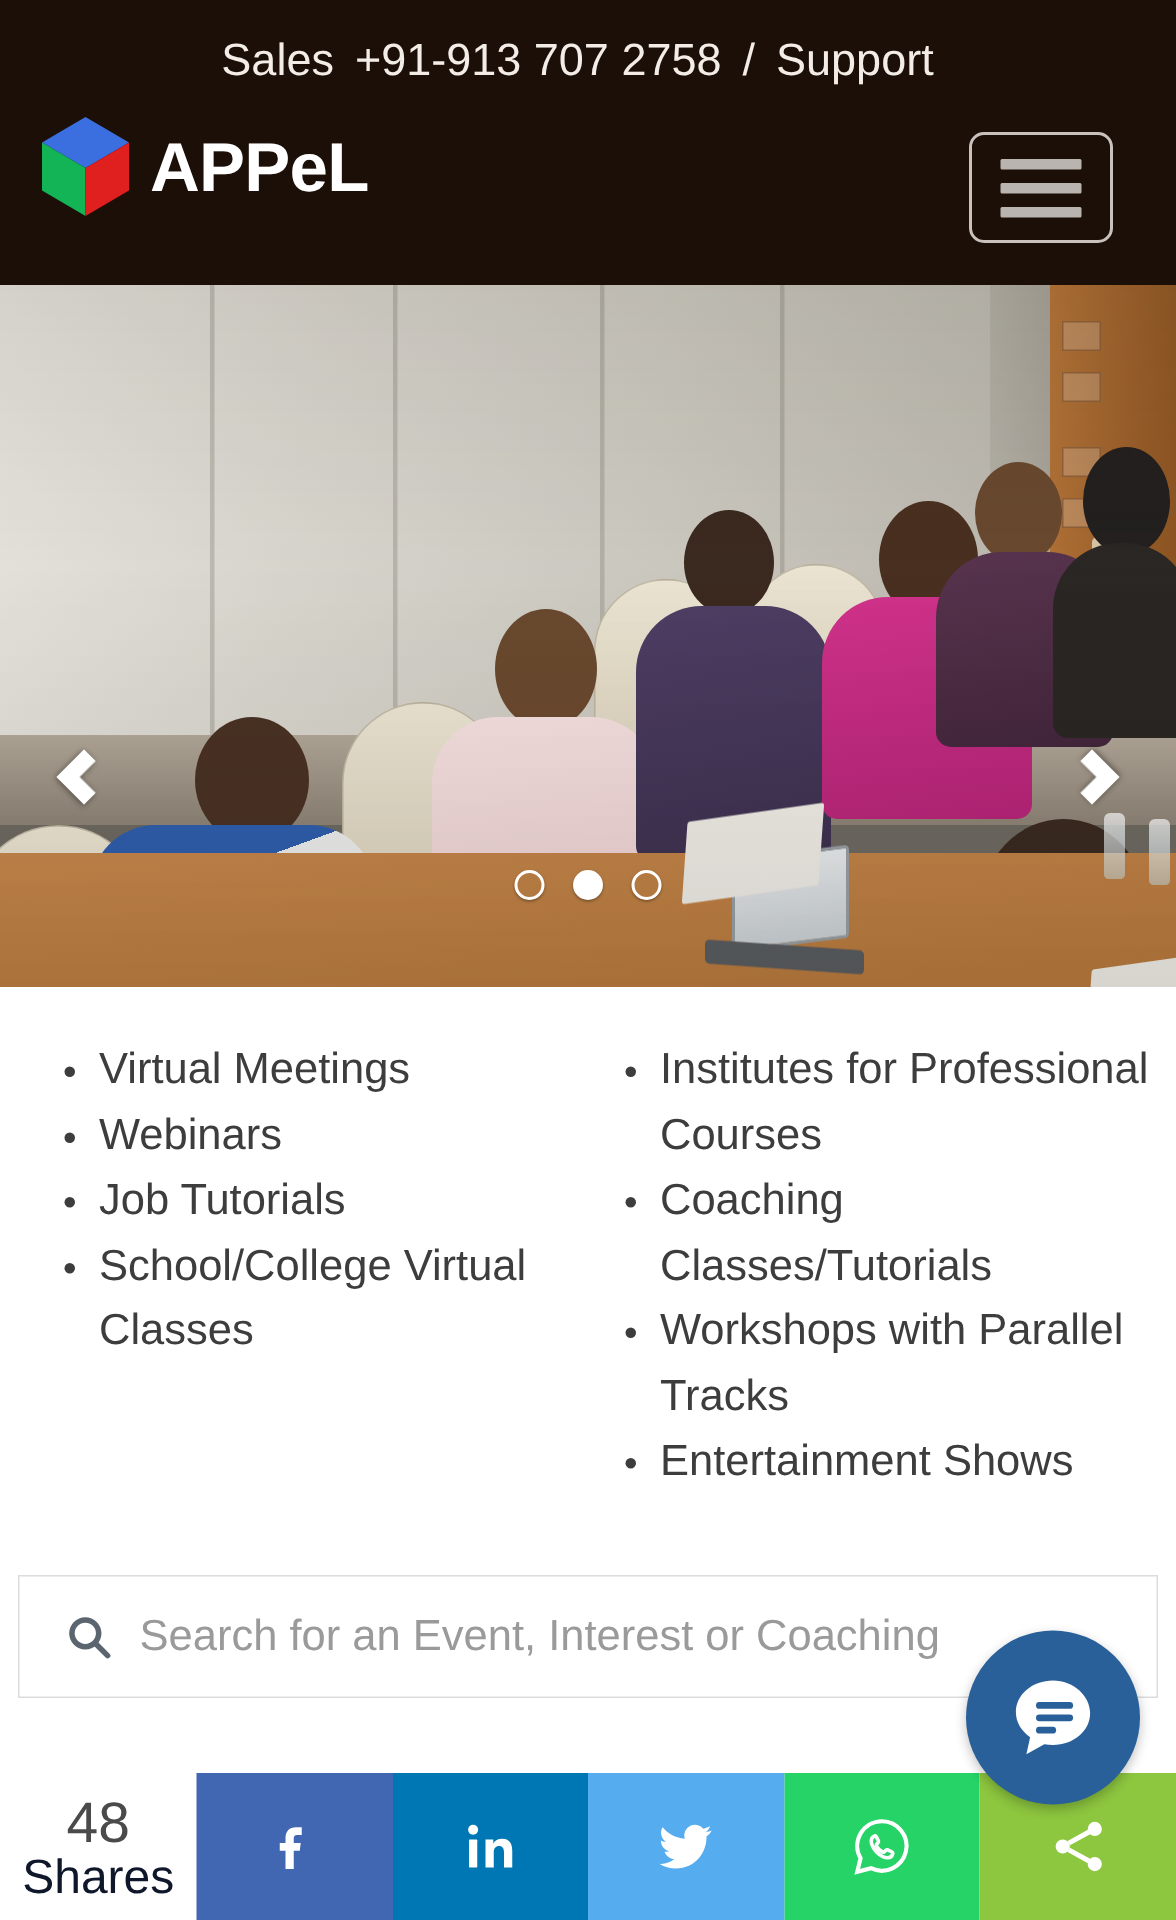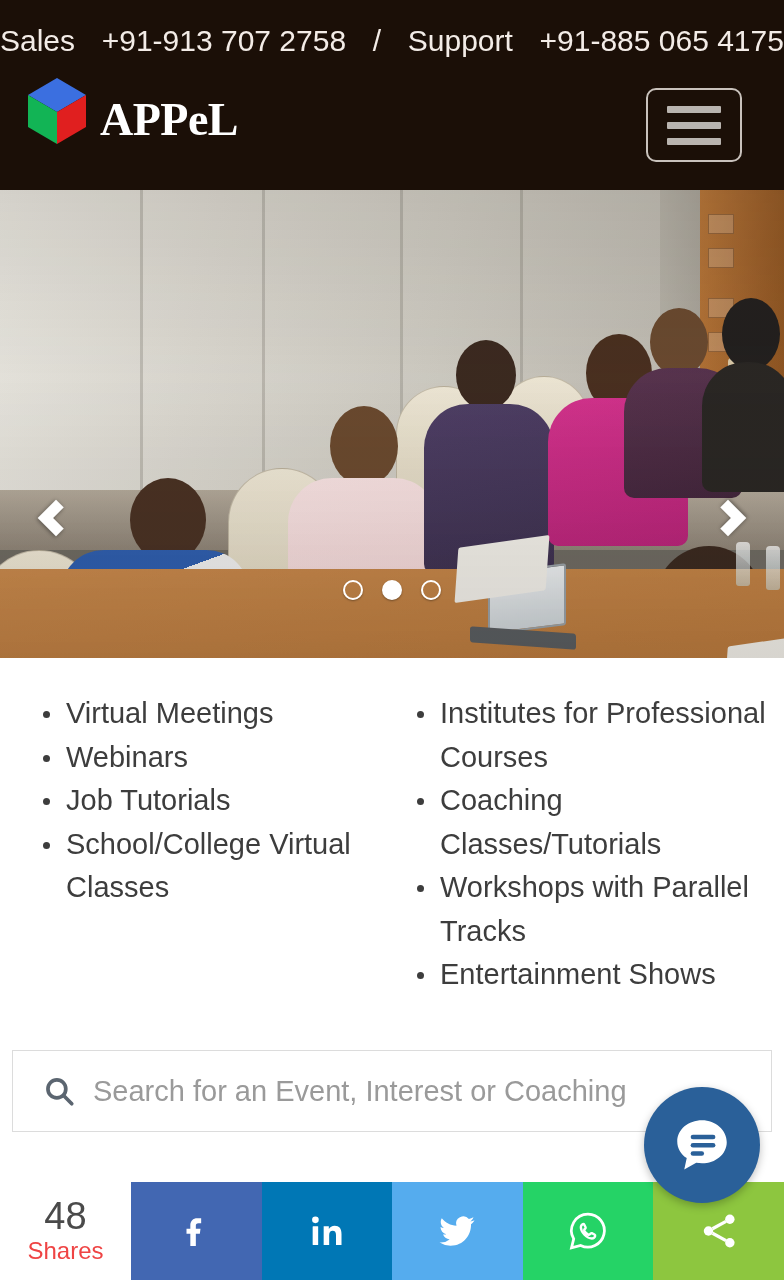--- a/index.html
+++ b/index.html
@@ -26,44 +26,43 @@
     height: 190px;
     background: #1b0f07;
   }
   .contact-bar {
     position: absolute;
     left: 0; top: 20px;
     width: 784px;
     height: 42px;
     display: flex;
     align-items: center;
-    justify-content: space-between;
+    justify-content: center;
     white-space: nowrap;
   }
   .contact-text {
     color: #f3ece7;
     font-size: 30px;
     letter-spacing: 0px;
     line-height: 42px;
   }
   .contact-gap { display: inline-block; width: 14px; }
 
   .brand-row {
     position: absolute;
     left: 0; top: 62px;
     width: 784px;
     height: 128px;
   }
   .logo-wrap {
     position: absolute;
     left: 26px; top: 14px;
     display: flex;
-    align-items: flex-end;
+    align-items: center;
     gap: 12px;
-    font-family: Liberation Serif, serif;
   }
   .cube { width: 62px; height: 70px; position: relative; }
   .brand-name {
     color: #ffffff;
     font-size: 46px;
     font-weight: bold;
     letter-spacing: -0.5px;
     line-height: 52px;
   }
   .menu-btn {
@@ -294,21 +293,21 @@
   .share-count {
     width: 131px;
     display: flex; flex-direction: column;
     align-items: center; justify-content: center;
     background: #ffffff;
   }
   .share-count .num {
     color: #4a4a4a; font-size: 38px; line-height: 40px; font-weight: normal;
   }
   .share-count .lbl {
-    color: #ef4444; font-size: 24px; line-height: 30px;
+    color: #0f172a; font-size: 32px; line-height: 30px;
   }
   .share-btn {
     flex: 1 1 0;
     display: flex; align-items: center; justify-content: center;
     cursor: pointer;
   }
 </style>
 </head>
 <body>
 
@@ -318,21 +317,20 @@
 
     <div class="contact-bar">
       <span class="contact-text">Sales</span>
       <span class="contact-gap"></span>
       <span class="contact-text">+91-913 707 2758</span>
       <span class="contact-gap"></span>
       <span class="contact-text">/</span>
       <span class="contact-gap"></span>
       <span class="contact-text">Support</span>
       <span class="contact-gap"></span>
-      <span class="contact-text">+91-885 065 4175</span>
     </div>
 
     <div class="brand-row">
       <div class="logo-wrap">
         <span class="cube">
           <svg width="62" height="70" viewBox="0 0 62 70">
             <polygon points="31,2 60,19 31,36 2,19" fill="#3b6fe0"></polygon>
             <polygon points="2,19 31,36 31,68 2,51" fill="#12b455"></polygon>
             <polygon points="60,19 60,51 31,68 31,36" fill="#e01f1f"></polygon>
           </svg>

